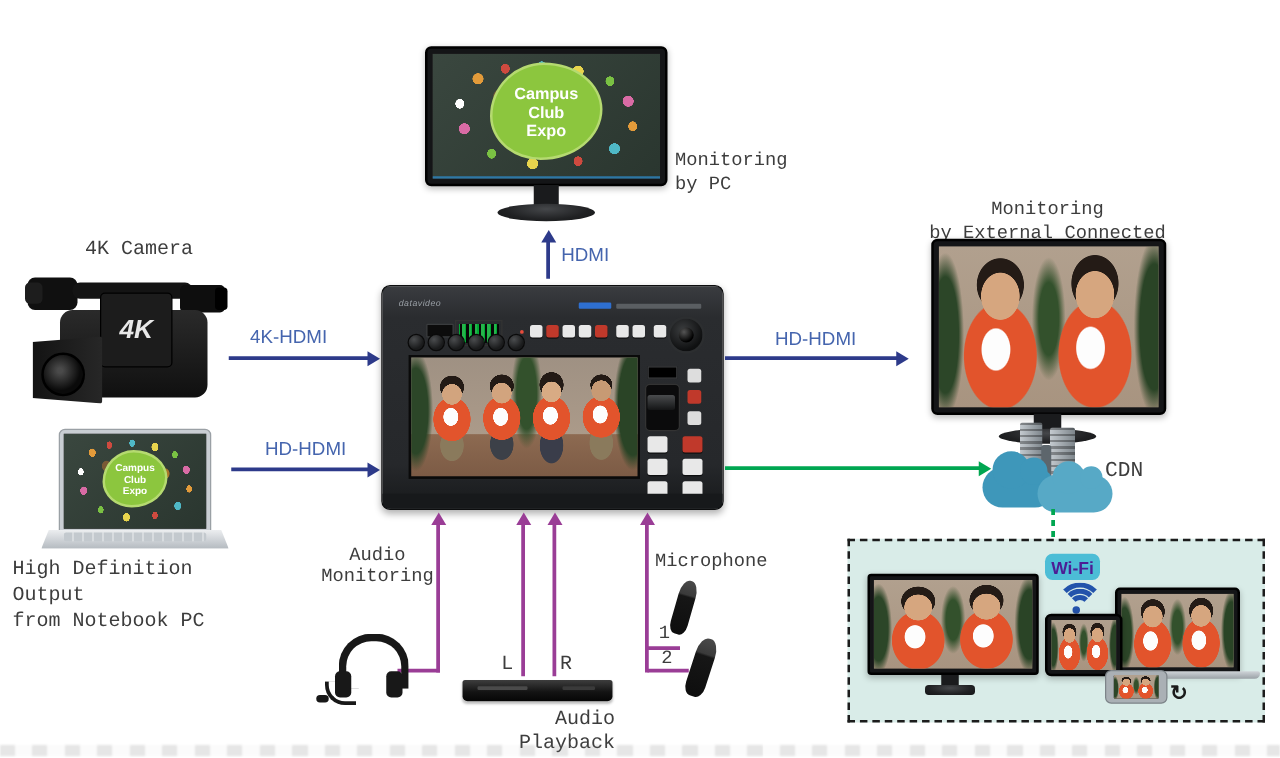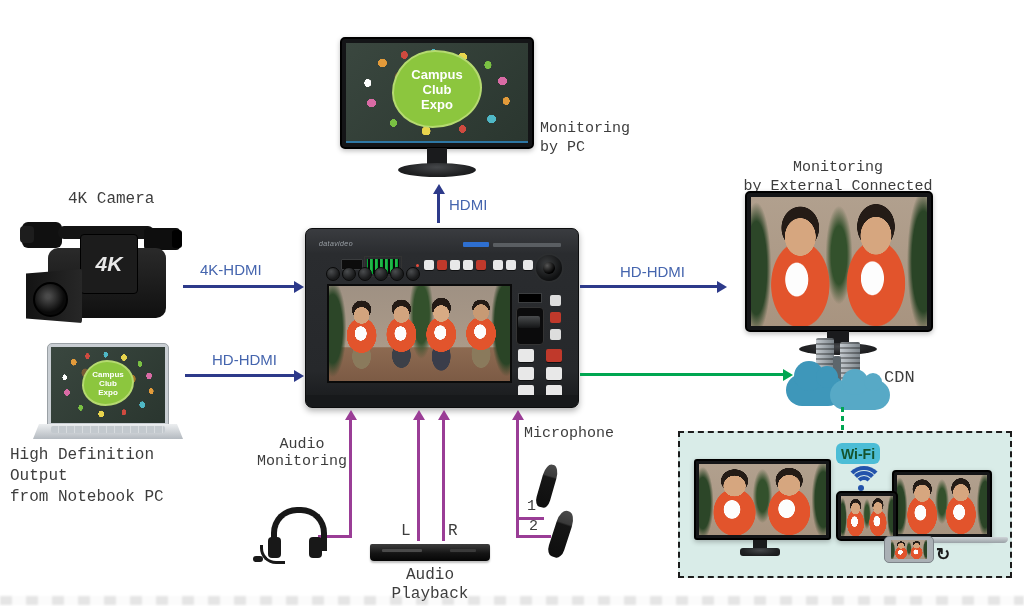--- a/index.html
+++ b/index.html
@@ -150,21 +150,21 @@
   .cdn{position:absolute;left:786px;top:338px;width:104px;height:76px;}
   .tower{position:absolute;border-radius:2px;background:linear-gradient(90deg,#c4cacf 0%,#7d858b 100%);
     background-image:repeating-linear-gradient(180deg,rgba(0,0,0,.32) 0 2px,transparent 2px 5px),linear-gradient(90deg,#c4cacf,#7d858b);}
   .cloud{position:absolute;border-radius:40px;}
   .cloud::before,.cloud::after{content:"";position:absolute;border-radius:50%;background:inherit;}
 
   
   .wifi-box{position:absolute;left:678px;top:431px;width:334px;height:147px;background:var(--wifi-box-bg,#d9ece8);
     border:2px dashed #1c1c1c;box-sizing:border-box;}
   .wifi-badge{position:absolute;left:836px;top:443px;width:44px;height:21px;background:var(--wifi-badge,#4cbdd6);
-    border-radius:6px;color:#14532d;font-weight:bold;font-size:14px;display:flex;align-items:center;justify-content:center;}
+    border-radius:6px;color:#4c1d95;font-weight:bold;font-size:14px;display:flex;align-items:center;justify-content:center;}
   .wifi-ic{position:absolute;left:844px;top:463px;width:34px;height:29px;}
   .arc{position:absolute;border:4px solid var(--wifi-icon-blue,#2353ab);border-radius:50%;
     border-color:var(--wifi-icon-blue,#2353ab) transparent transparent transparent;}
   .wifi-dot{position:absolute;width:6px;height:6px;border-radius:50%;background:var(--wifi-icon-blue,#2353ab);}
   .sync{position:absolute;left:936px;top:544px;font-size:17px;font-weight:bold;color:#1a1a1a;}
 
   
   .hp{position:absolute;left:263px;top:505px;width:64px;height:64px;}
   .hp-band{position:absolute;left:8px;top:2px;width:44px;height:38px;border:6px solid #181818;border-bottom:none;border-radius:26px 26px 0 0;}
   .hp-cup{position:absolute;width:13px;height:21px;background:#181818;border-radius:4px;}
@@ -377,25 +377,25 @@
     <div class="hp-cup" style="left:46px;top:32px;"></div>
     <div class="hp-boom"></div>
     <div class="hp-micend"></div>
   </div>
 
   <div class="v-arrow" style="left:417px;top:419px;height:122px;color:var(--purple,#9a3d96);"></div>
   <div class="v-arrow" style="left:442px;top:419px;height:122px;color:var(--purple,#9a3d96);"></div>
   <div class="lbl" style="left:401px;top:522px;font-size:16px;">L</div>
   <div class="lbl" style="left:448px;top:522px;font-size:16px;">R</div>
   <div class="deck"></div>
-  <div class="lbl" style="left:368px;top:566px;width:124px;text-align:center;font-size:16px;">Audio Playback</div>
+  <div class="lbl" style="left:368px;top:566px;width:124px;text-align:right;font-size:16px;">Audio Playback</div>
 
   <div class="v-arrow" style="left:516px;top:419px;height:119px;color:var(--purple,#9a3d96);"></div>
   <div class="pline" style="left:518px;top:517px;width:26px;height:3px;"></div>
   <div class="pline" style="left:518px;top:535px;width:33px;height:3px;"></div>
-  <div class="lbl" style="left:524px;top:424px;text-align:right;">Microphone</div>
+  <div class="lbl" style="left:524px;top:440px;text-align:right;">Microphone</div>
   <div class="lbl" style="left:527px;top:497px;">1</div>
   <div class="lbl" style="left:529px;top:517px;">2</div>
   <div class="mic" style="left:540px;top:464px;width:14px;height:44px;transform:rotate(16deg);"></div>
   <div class="mic" style="left:553px;top:510px;width:16px;height:48px;transform:rotate(18deg);"></div>
 
   <div class="bottom-artifact"></div>
 </div>
 
 </body></html>

